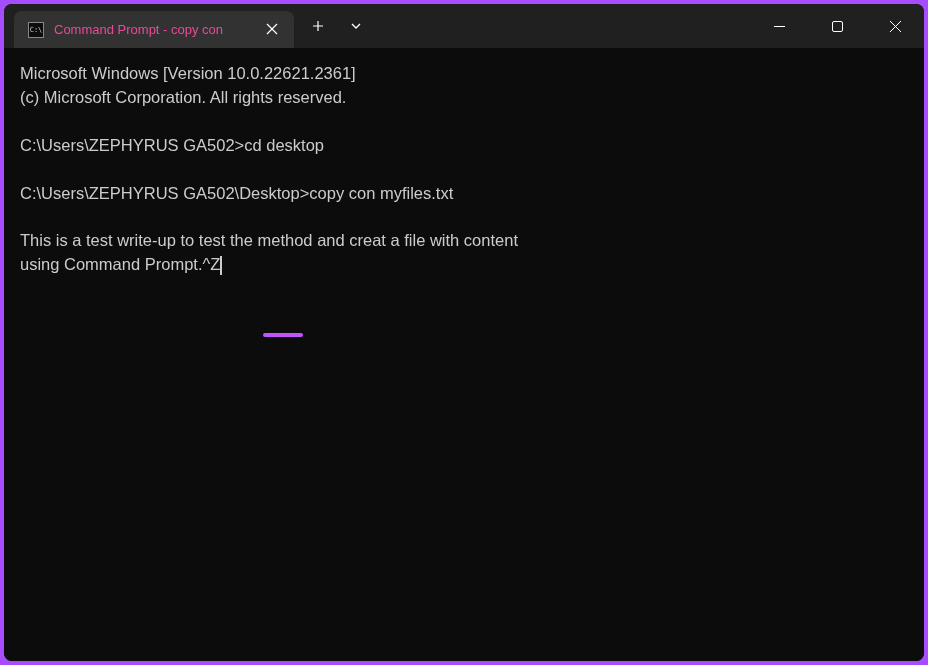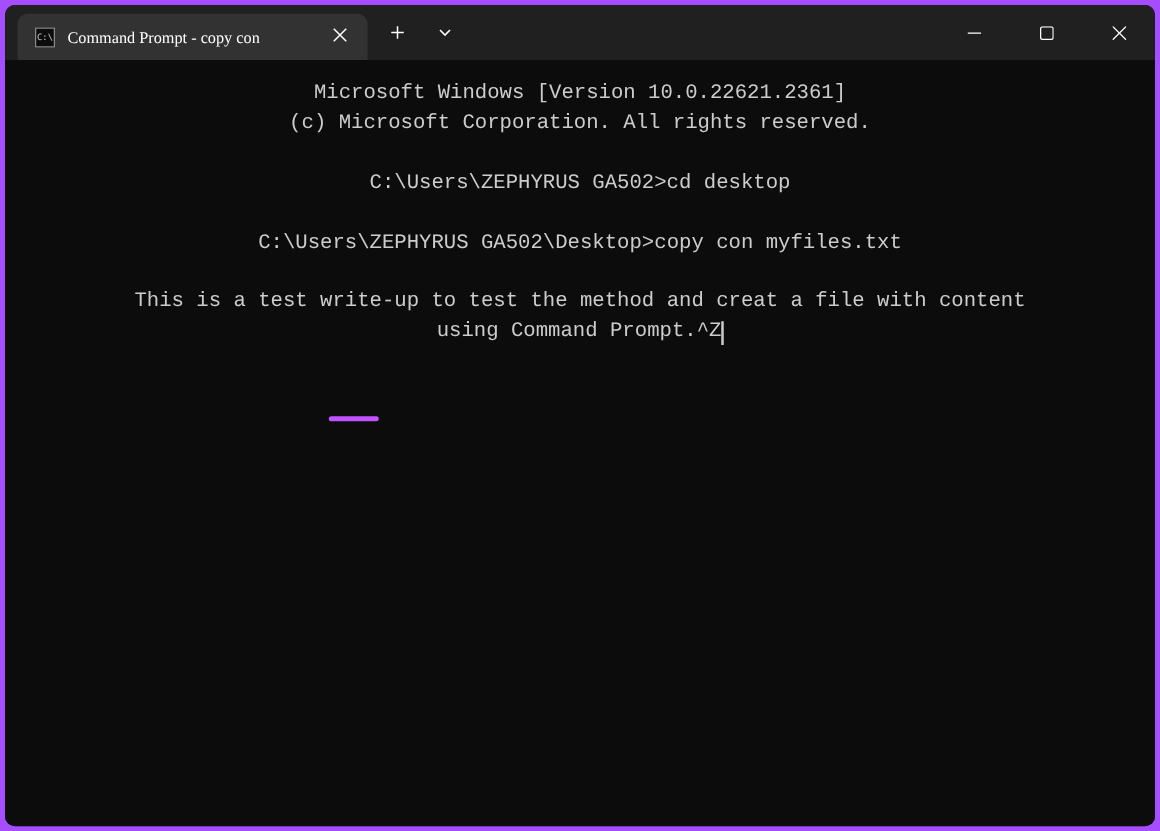--- a/index.html
+++ b/index.html
@@ -52,27 +52,26 @@
       border: 1px solid #888;
       display: flex;
       align-items: center;
       justify-content: center;
       font-size: 7px;
       color: #ccc;
       font-family: monospace;
       flex-shrink: 0;
     }
     .tab-title {
-      color: #ffffff;
+      color: #ec4899;
       font-size: 13px;
       white-space: nowrap;
       overflow: hidden;
       text-overflow: clip;
       flex: 1;
-      font-family: Liberation Serif, serif;
     }
     .tab-close {
       color: #ffffff;
       font-size: 16px;
       line-height: 1;
       padding: 4px;
       cursor: pointer;
       flex-shrink: 0;
     }
     .titlebar-actions {
@@ -109,28 +108,27 @@
       cursor: pointer;
     }
     .win-btn svg {
       width: 11px;
       height: 11px;
     }
     .terminal {
       background: #0c0c0c;
       flex: 1;
       padding: 14px 16px;
-      font-family: Liberation Mono, monospace;
+      font-family: Liberation Sans, sans-serif;
       font-size: 16.5px;
       color: #cccccc;
       line-height: 1.45;
       white-space: pre-wrap;
       word-break: break-word;
       position: relative;
-      text-align: center;
     }
     .cursor {
       display: inline-block;
       width: 1.5px;
       height: 19px;
       background: #cccccc;
       vertical-align: text-bottom;
       position: relative;
       top: 2px;
     }

